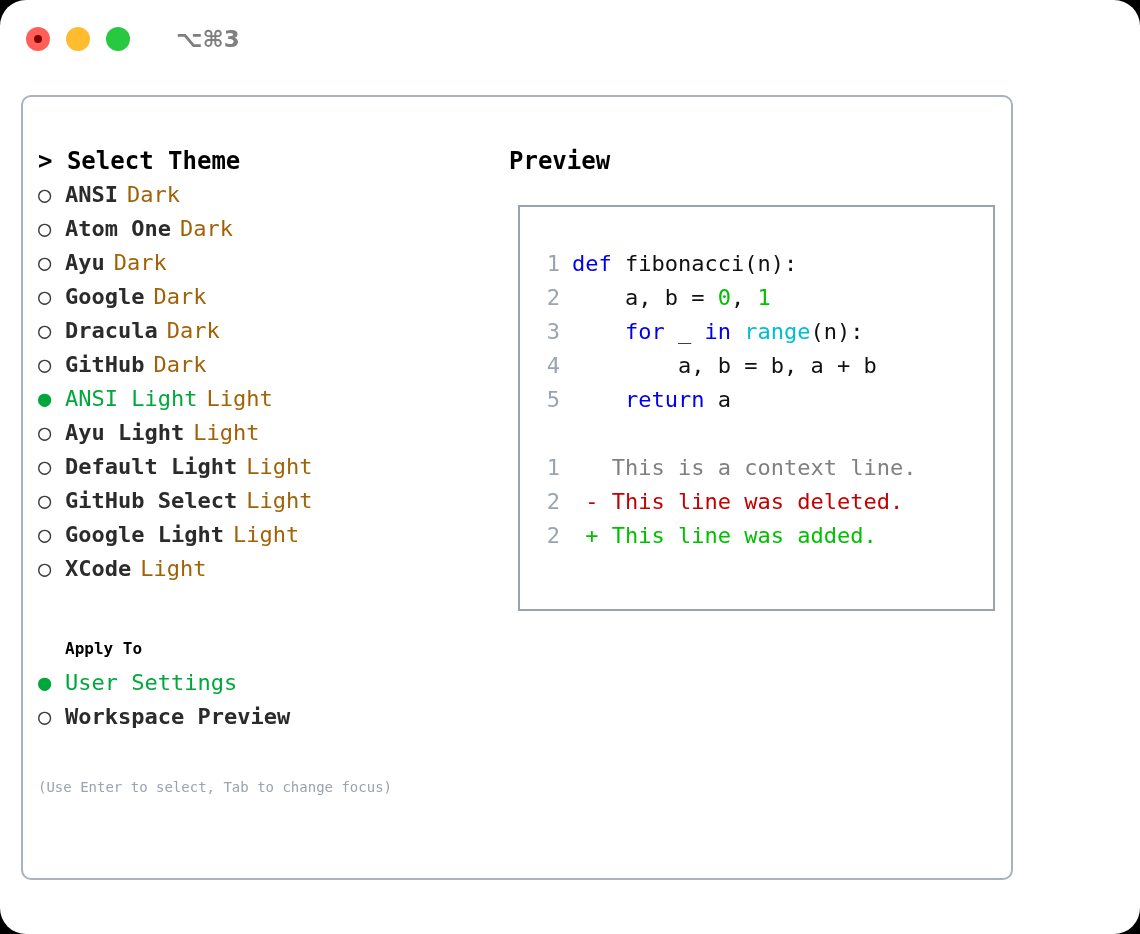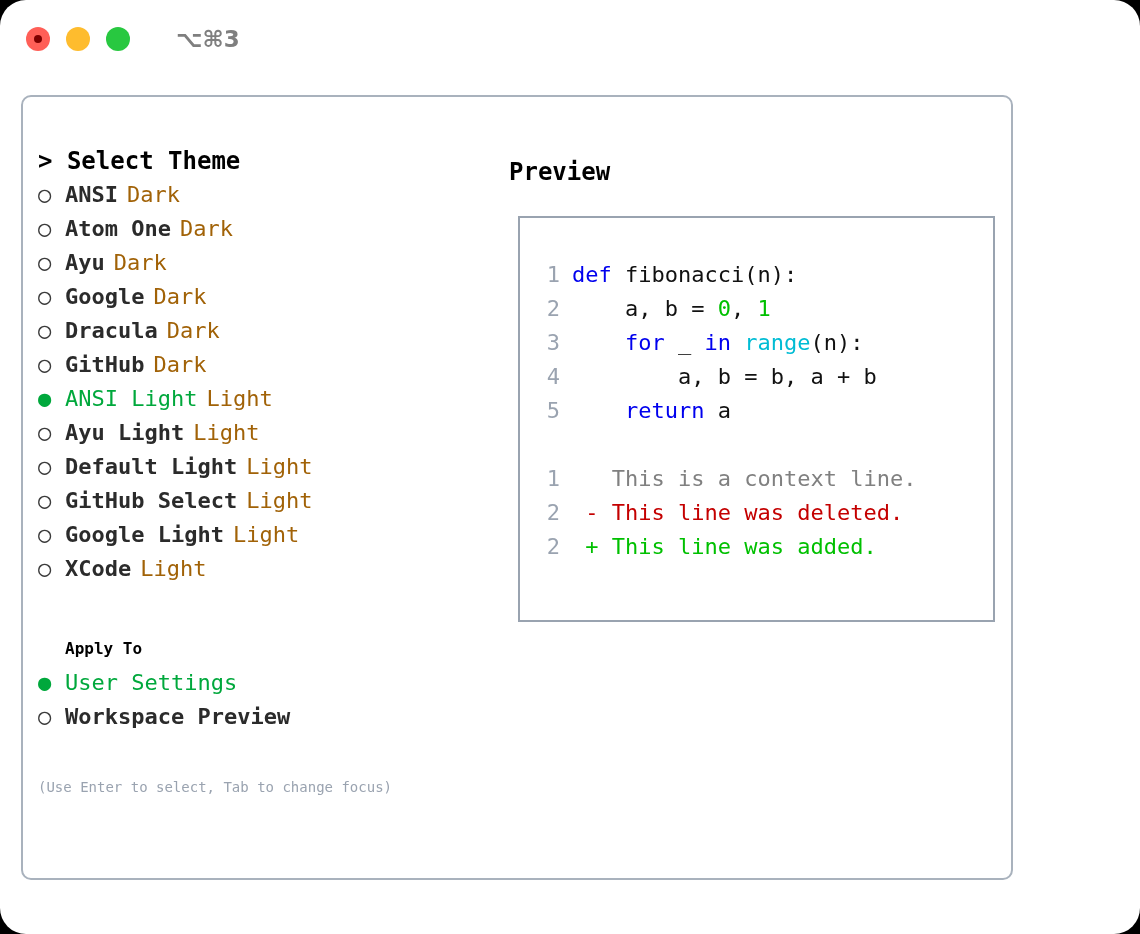--- a/index.html
+++ b/index.html
@@ -125,21 +125,20 @@
     line-height: 34px;
     width: 412px;
     white-space: pre-wrap;
   }
 
   
   .right-pane {
     flex: 1;
     padding: 47px 0 0 0;
     position: relative;
-    margin-top: 11px;
   }
   .preview-title {
     font-size: 24px;
     font-weight: bold;
     color: #000000;
     line-height: 34px;
     margin-left: 8px;
     white-space: pre;
   }
   .preview-box {

